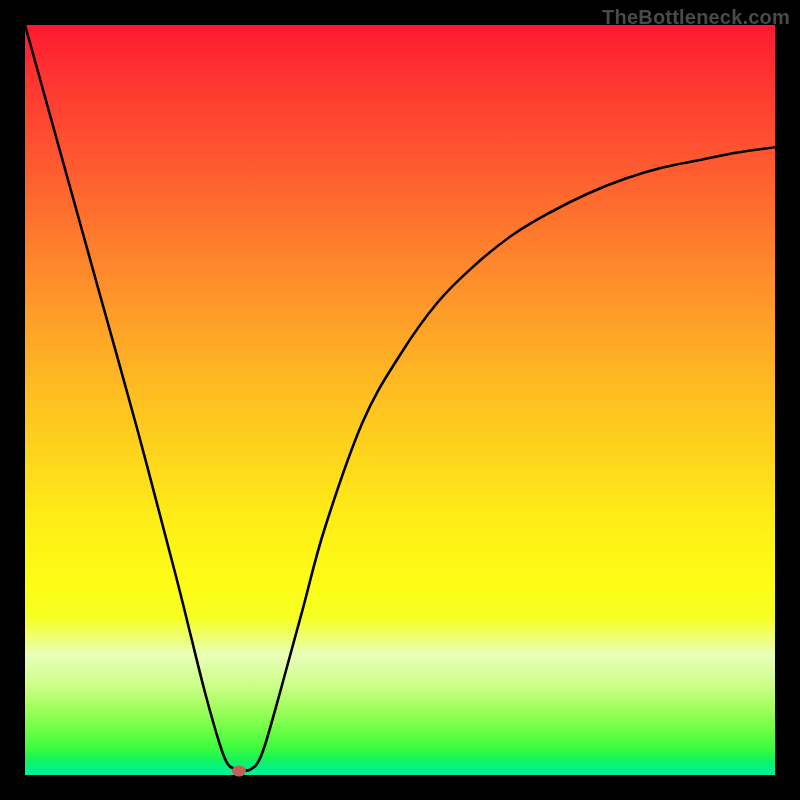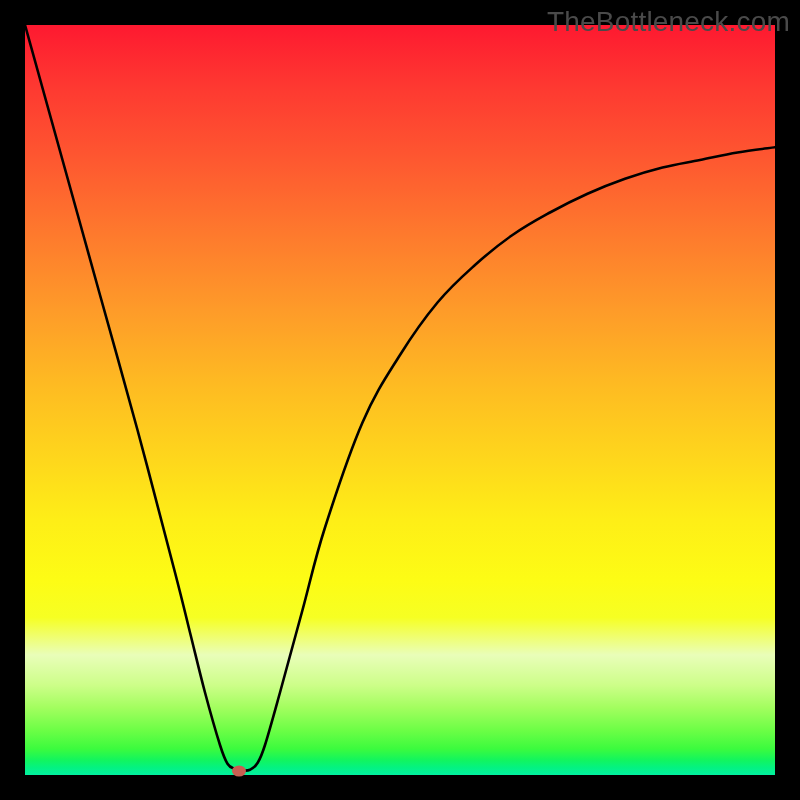--- a/index.html
+++ b/index.html
@@ -15,22 +15,22 @@
     position: relative;
     width: 800px;
     height: 800px;
     background: #000;
   }
   .watermark {
     position: absolute;
     top: 6px;
     right: 10px;
     color: #4a4a4a;
-    font-size: 28px;
-    font-weight: 400;
+    font-size: 20px;
+    font-weight: 700;
     letter-spacing: 0.2px;
     z-index: 10;
   }
   .plot {
     position: absolute;
     left: 25px;
     top: 25px;
     width: 750px;
     height: 750px;
   }

